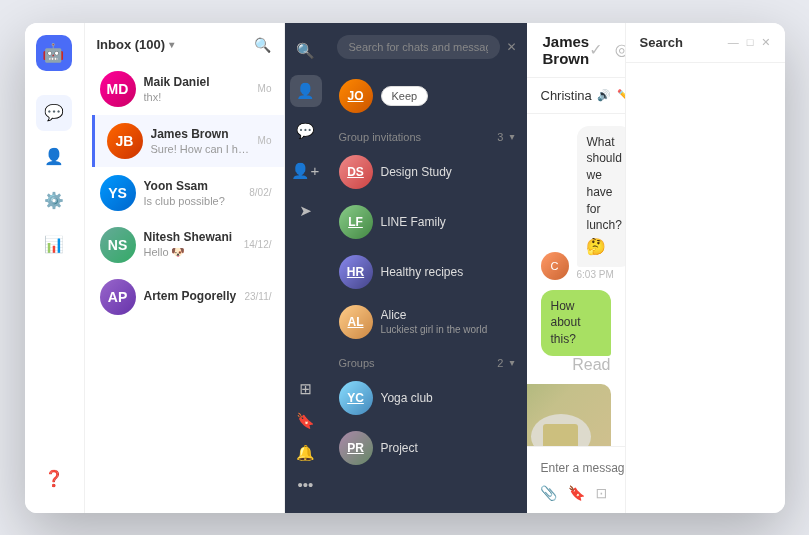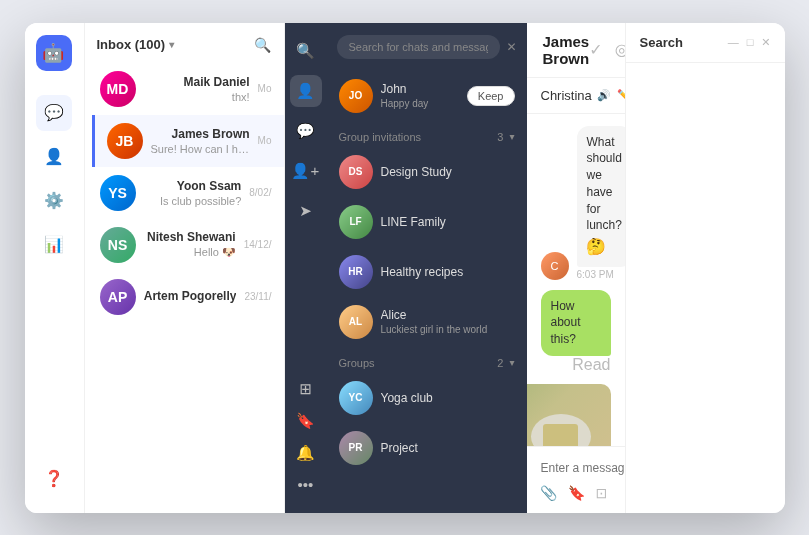--- a/index.html
+++ b/index.html
@@ -55,21 +55,21 @@
     .chat-list-header {
       padding: 14px 12px 10px;
       font-size: 13px; font-weight: 600; color: #333;
       display: flex; align-items: center; justify-content: space-between;
     }
     .chat-list-header .inbox-label { display: flex; align-items: center; gap: 4px; }
     .chat-list-header .chevron { font-size: 10px; color: #888; }
     .chat-item {
       padding: 8px 12px;
       display: flex; align-items: center; gap: 8px;
-      cursor: pointer; border-left: 3px solid transparent; text-align: right;
+      cursor: pointer; border-left: 3px solid transparent;
     }
     .chat-item.active { border-left-color: #4a6cf7; background: #f5f7ff; margin-left: 7px; }
     .chat-avatar {
       width: 36px; height: 36px; border-radius: 50%; flex-shrink: 0;
       background: #ddd; overflow: hidden; display: flex; align-items: center; justify-content: center;
       font-size: 14px; font-weight: 600; color: #fff;
     }
     .chat-info { flex: 1; overflow: hidden; }
     .chat-name { font-size: 12px; font-weight: 600; color: #333; white-space: nowrap; overflow: hidden; text-overflow: ellipsis; }
     .chat-preview { font-size: 11px; color: #999; white-space: nowrap; overflow: hidden; text-overflow: ellipsis; margin-top: 2px; }
@@ -98,21 +98,21 @@
     .contacts-search .search-x { color: #888; font-size: 12px; cursor: pointer; }
 
     .contact-item {
       padding: 8px 12px;
       display: flex; align-items: center; gap: 8px;
       cursor: pointer;
     }
     .contact-avatar {
       width: 34px; height: 34px; border-radius: 50%;
       background: #555; display: flex; align-items: center; justify-content: center;
-      font-size: 10px; font-weight: 600; color: #fff; flex-shrink: 0; overflow: hidden;
+      font-size: 12px; font-weight: 600; color: #fff; flex-shrink: 0; overflow: hidden; text-decoration: underline;
     }
     .contact-info { flex: 1; overflow: hidden; }
     .contact-name { font-size: 12px; font-weight: 500; color: #ddd; }
     .contact-sub { font-size: 10px; color: #999; margin-top: 2px; }
 
     .section-header {
       padding: 10px 12px 4px;
       display: flex; align-items: center; justify-content: space-between;
     }
     .section-header span { font-size: 11px; color: #888; }
@@ -346,24 +346,20 @@
   </div>
 
   <div class="contacts-panel">
     <div class="contacts-search">
       <input type="text" placeholder="Search for chats and messages" style="">
       <span class="search-x">✕</span>
     </div>
 
     <div class="contact-item">
       <div class="contact-avatar av-john">JO</div>
-      <div class="contact-info">
-        <div class="contact-name">John</div>
-        <div class="contact-sub">Happy day</div>
-      </div>
       <button class="keep-btn">Keep</button>
     </div>
 
     <div class="section-header">
       <span>Group invitations</span>
       <span style="display:flex;gap:6px;align-items:center;">
         <span style="font-size:11px;color:#888;">3</span>
         <span class="chevron-icon">▾</span>
       </span>
     </div>

